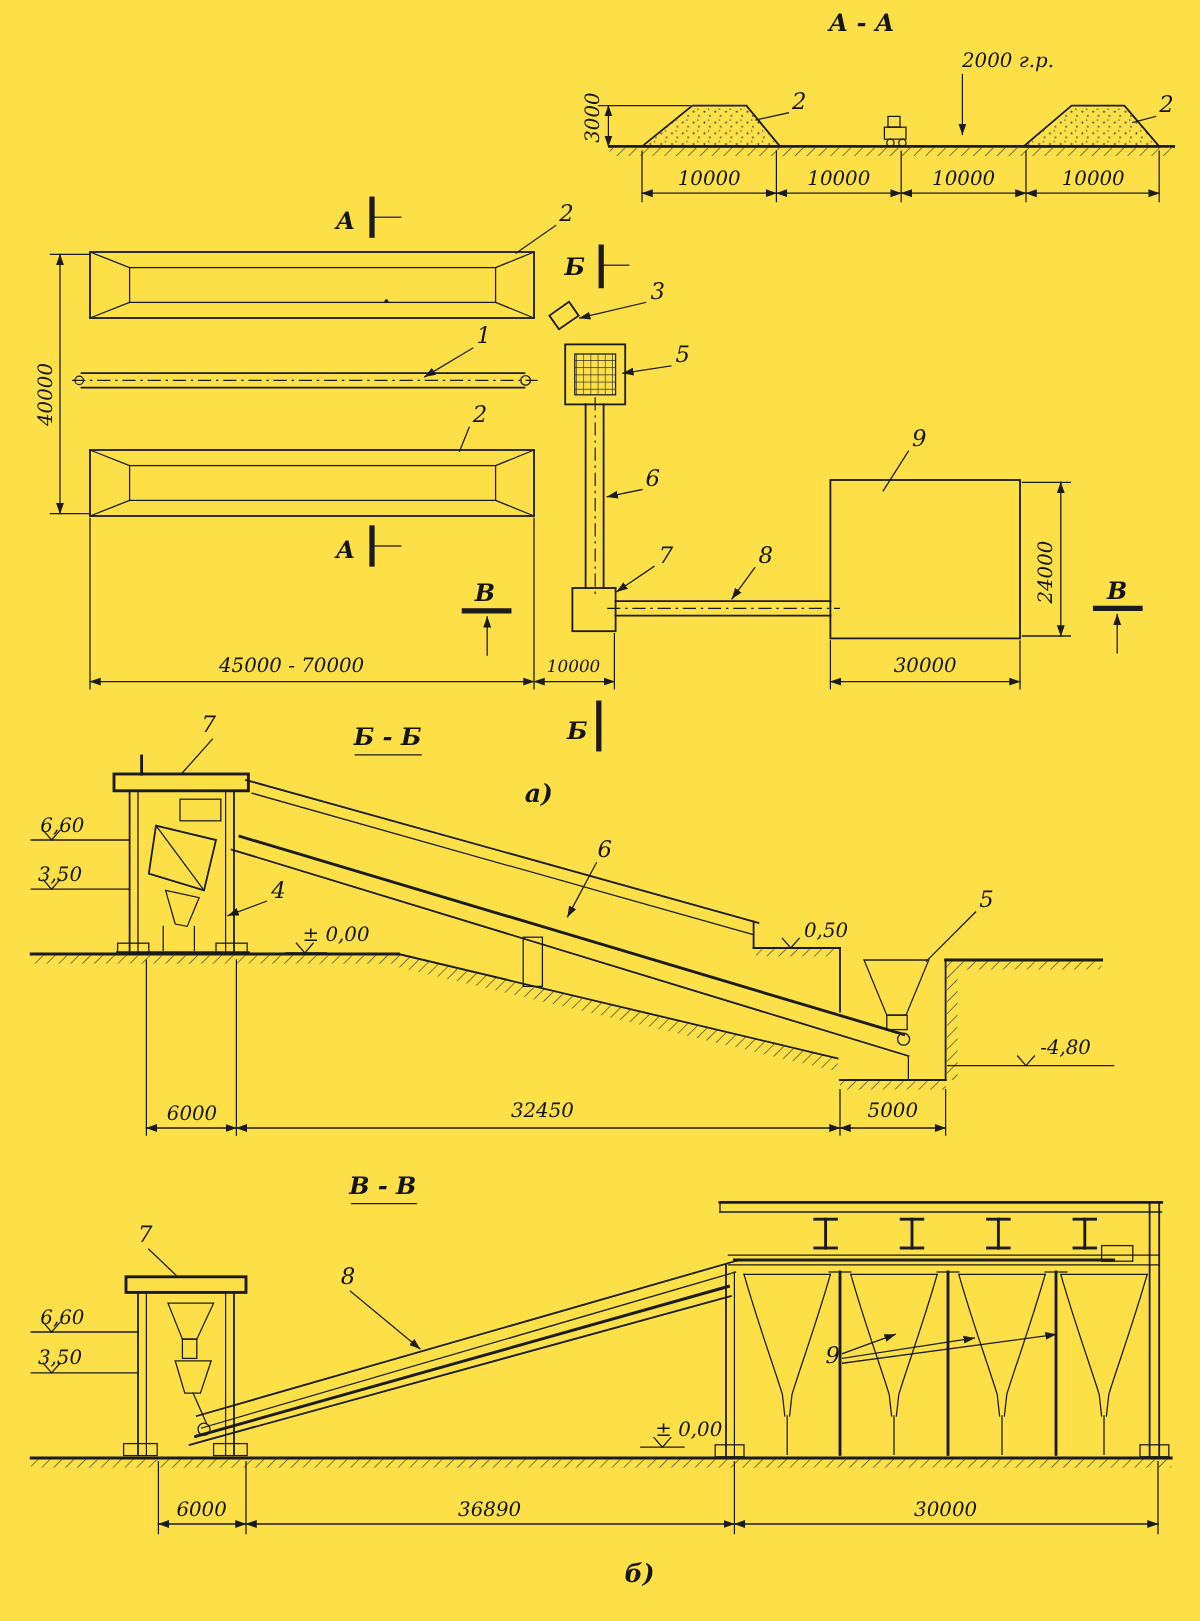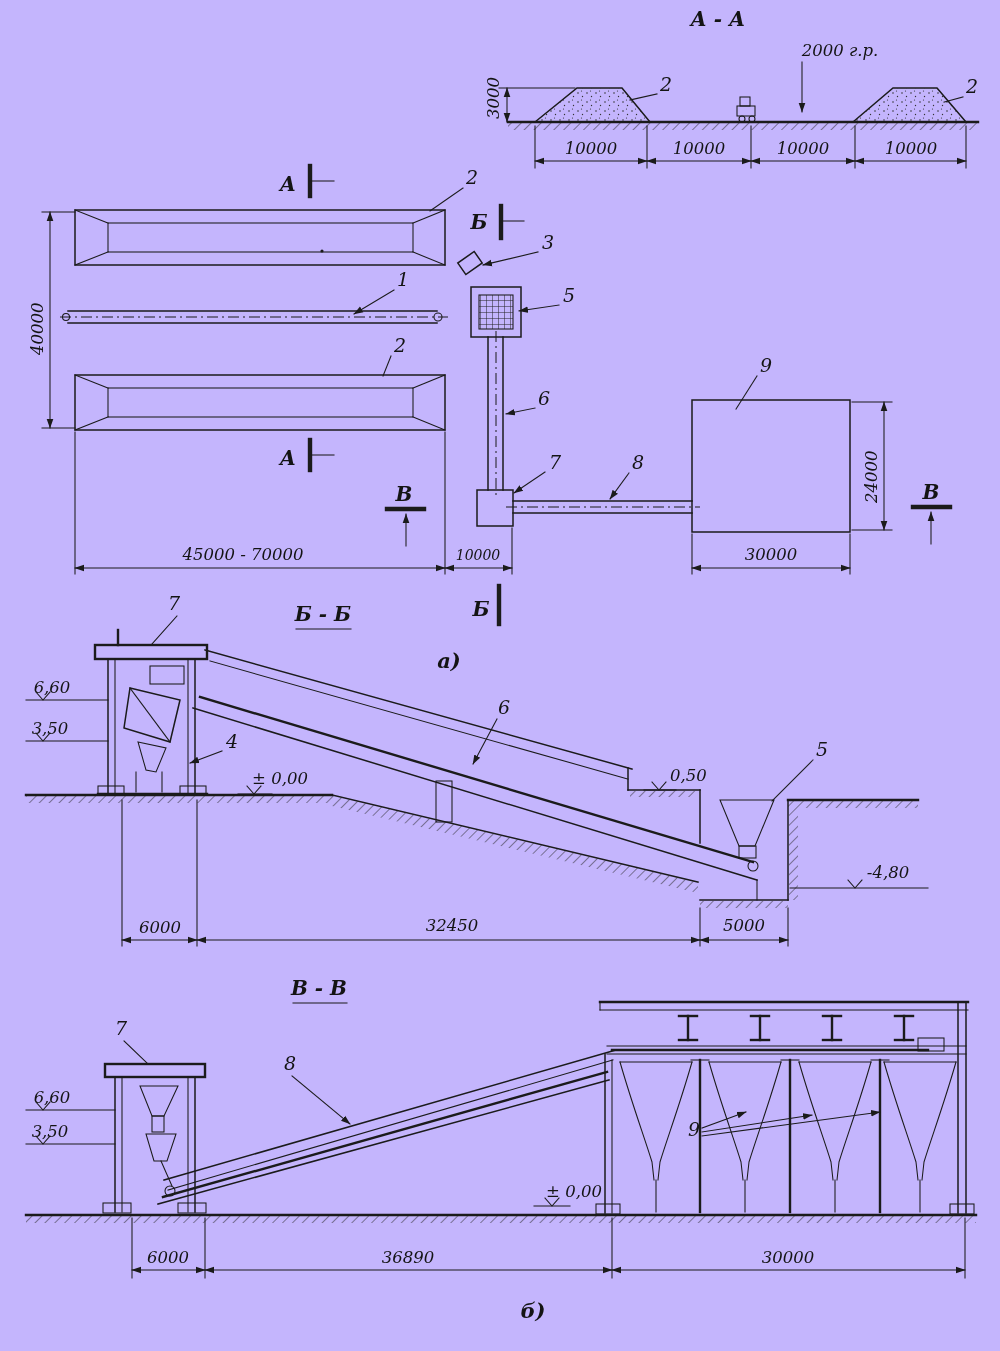--- a/index.html
+++ b/index.html
@@ -1,16 +1,16 @@
 <!DOCTYPE html>
 <html><head>
 <meta charset="utf-8">
 <style>
   html,body{margin:0;padding:0;background:#e8e6e0;}
-  .stage{width:1000px;height:1351px;background:#c4b5fd;position:relative;margin:0 auto;overflow:hidden;}
+  .stage{width:1000px;height:1351px;background:#fde047;position:relative;margin:0 auto;overflow:hidden;}
   svg{position:absolute;left:0;top:0;}
   .ln{stroke:#1b1b1b;fill:none;stroke-width:1.5;stroke-linecap:square;}
   .t1{stroke:#1b1b1b;fill:none;stroke-width:1.05;stroke-linecap:square;}
   .t2{stroke:#1b1b1b;fill:none;stroke-width:2.4;stroke-linecap:square;}
   .t4{stroke:#1b1b1b;fill:none;stroke-width:4.4;stroke-linecap:square;}
   .dd{stroke:#1b1b1b;fill:none;stroke-width:1;stroke-dasharray:11 4 2 4;}
   svg text{font-family:"DejaVu Serif",serif;font-style:italic;fill:#141414;}
   .dim{font-size:16.5px;}
   .dimsm{font-size:14px;}
   .call{font-size:19px;}

